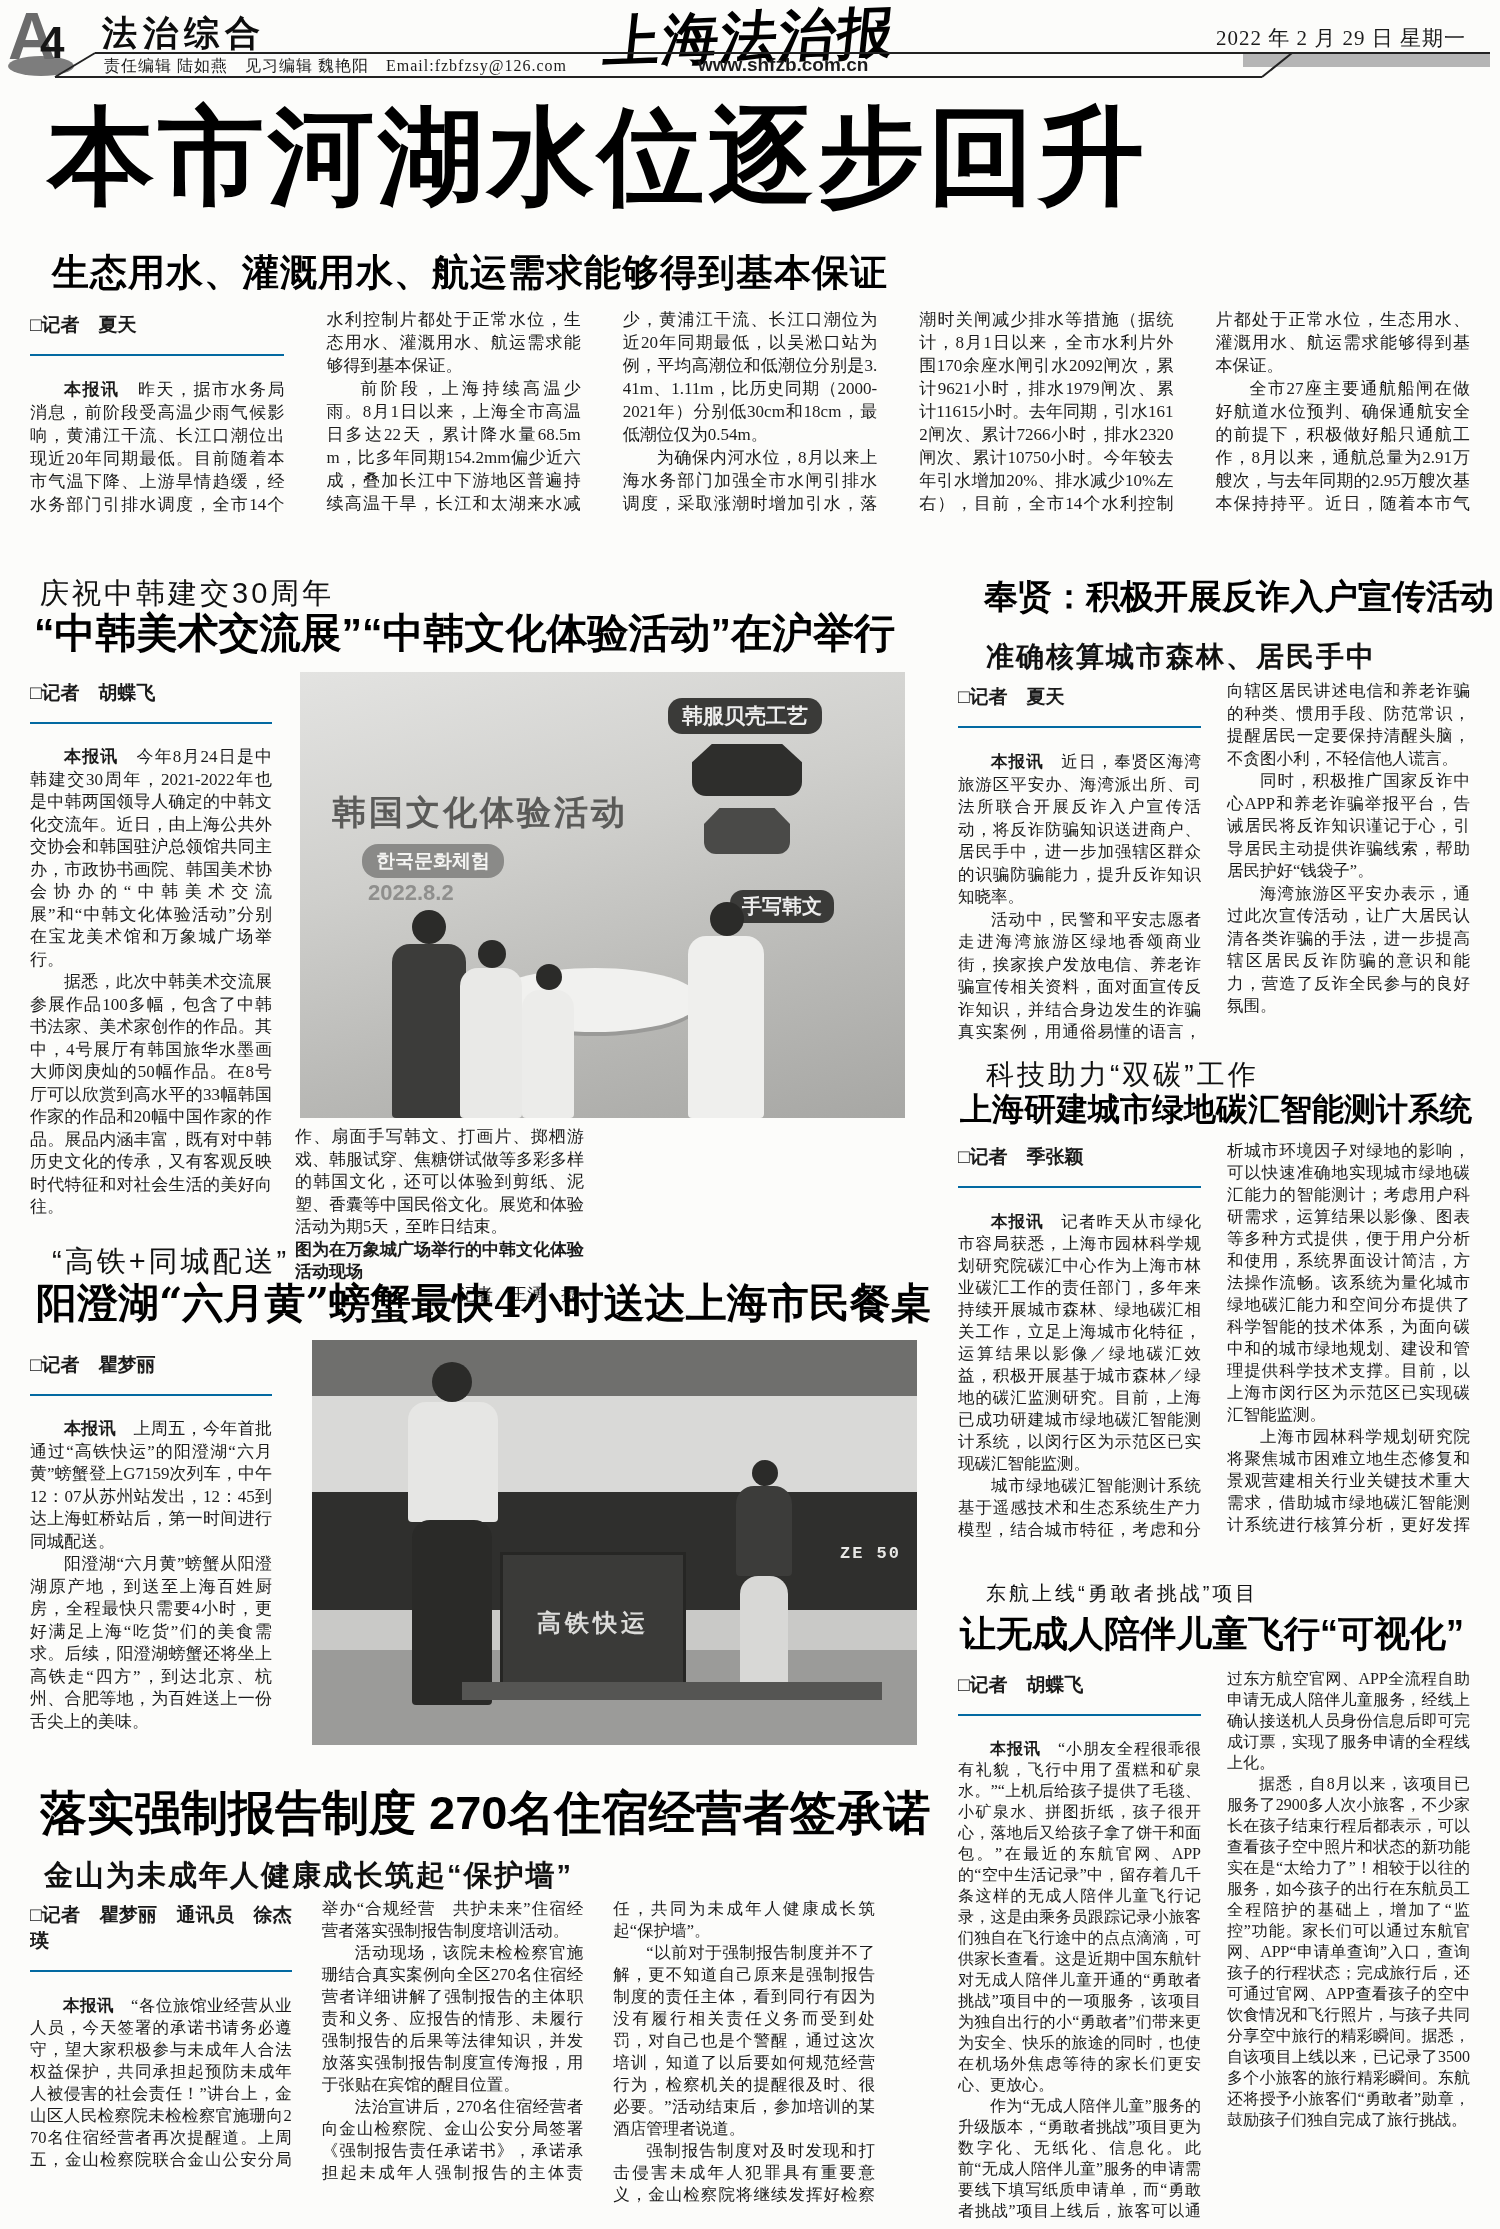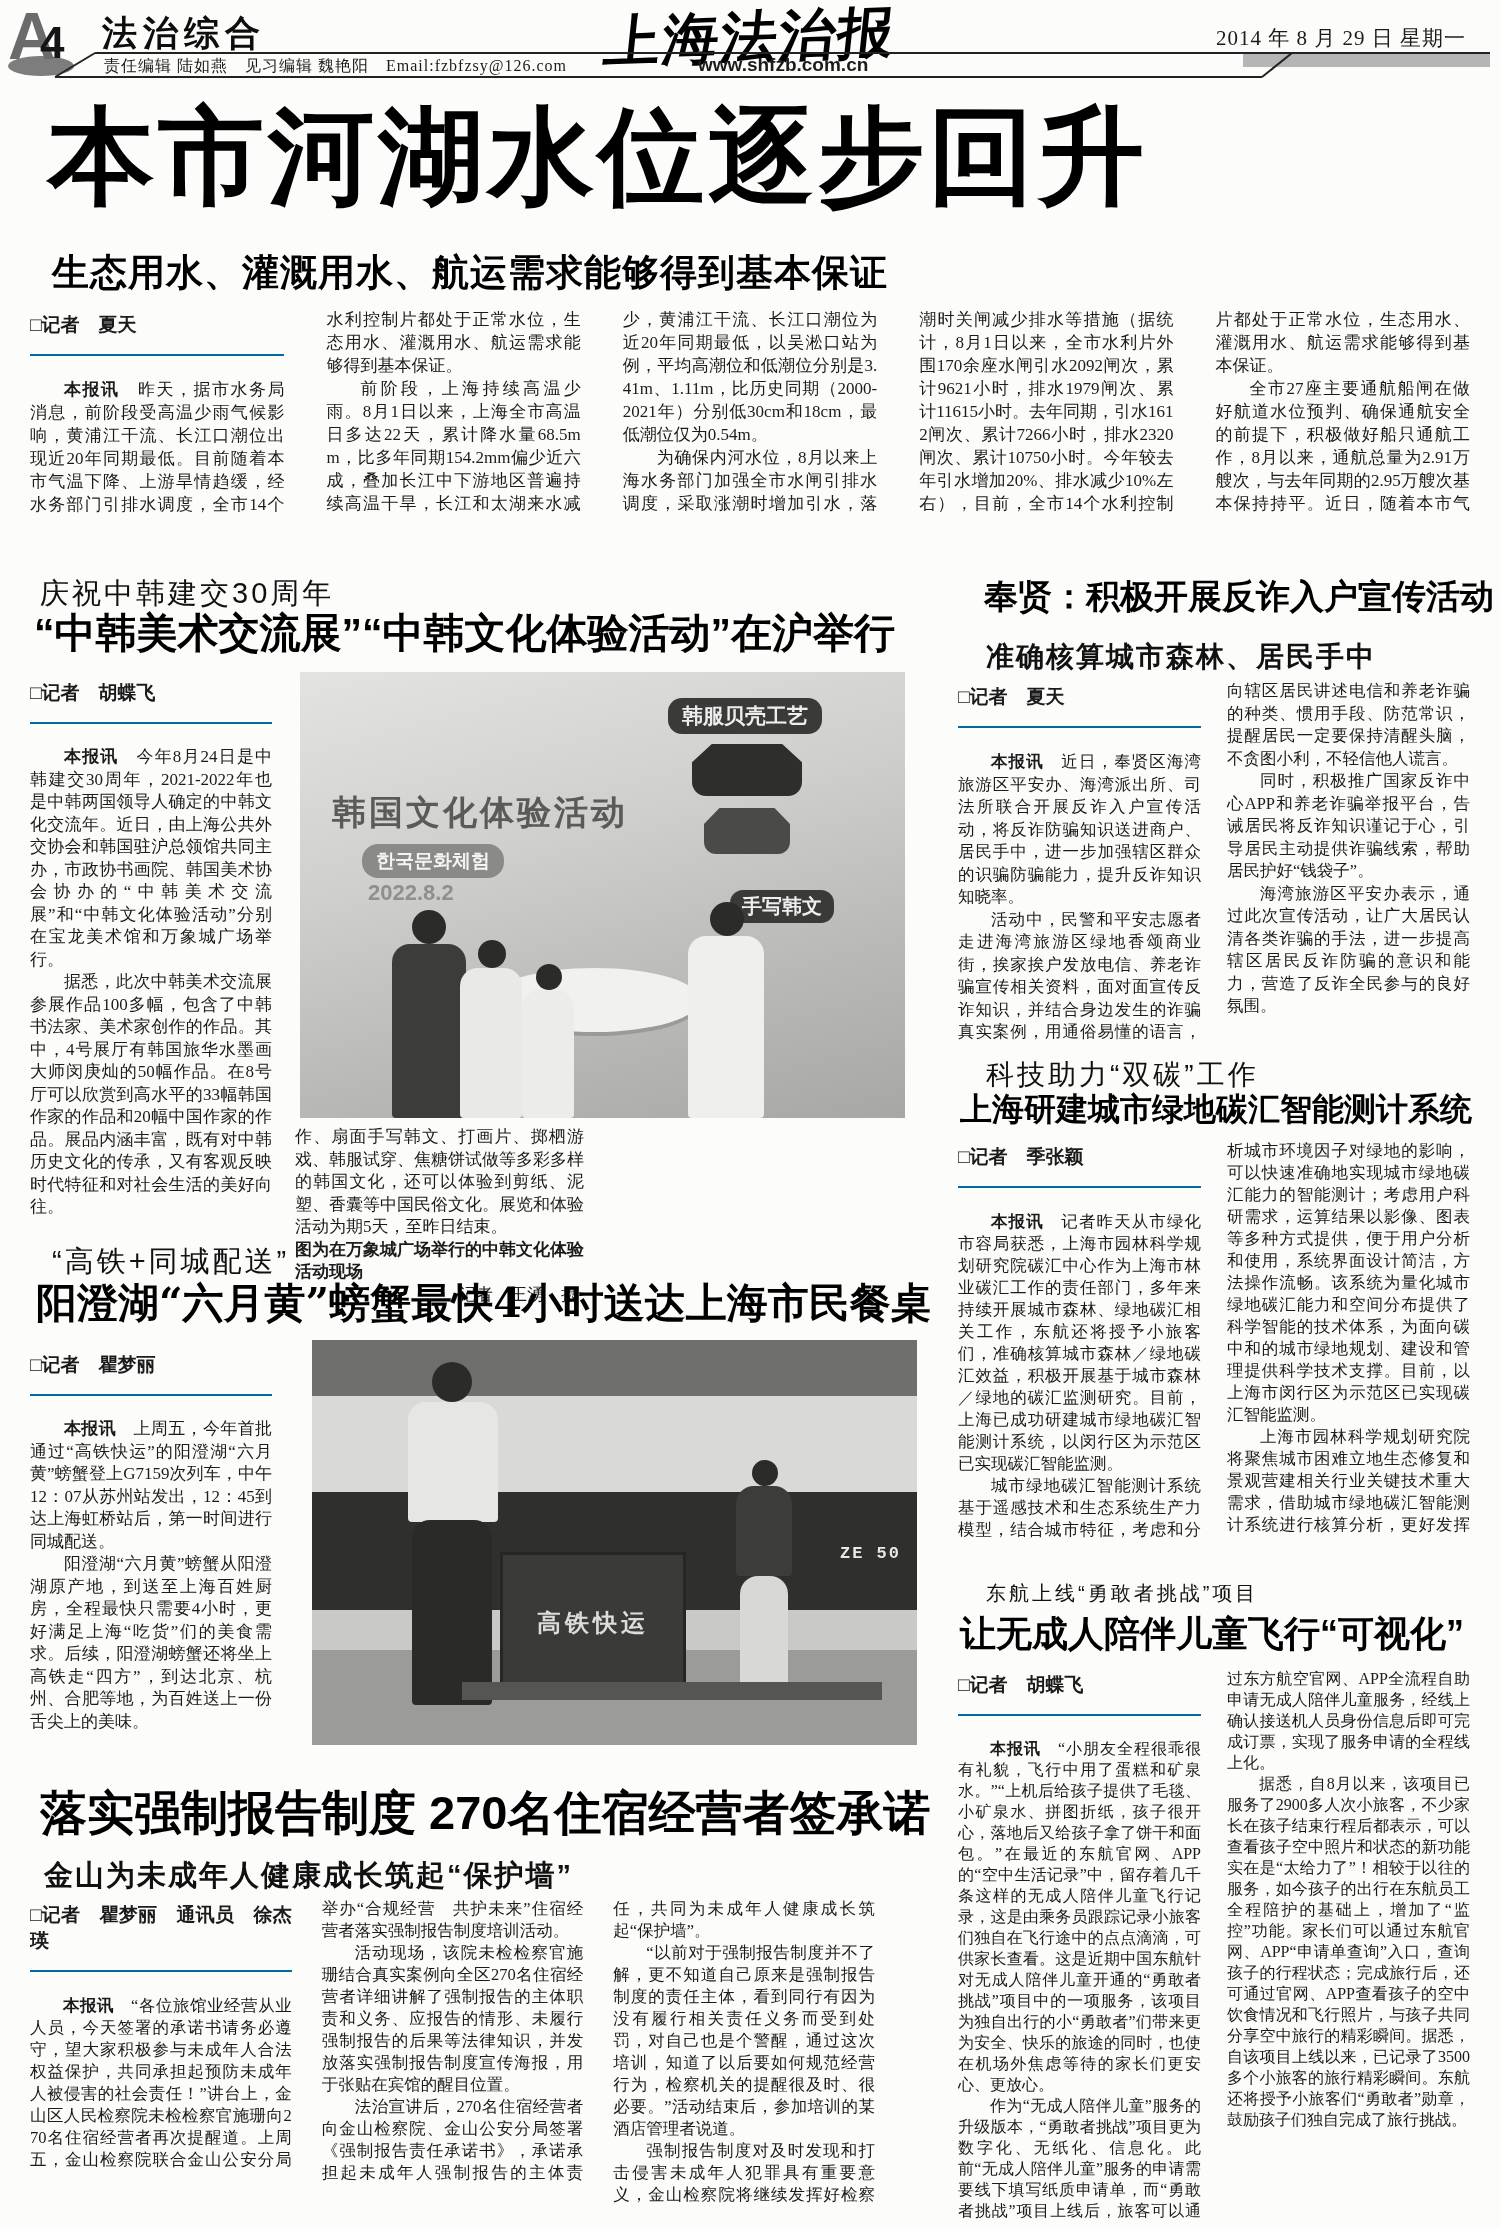--- a/index.html
+++ b/index.html
@@ -63,21 +63,21 @@
 
 <div id="page">
 
   <div class="abs badge">
     <span class="shadow"></span>
     <span class="bigA">A</span>
     <span class="num4">4</span>
   </div>
   <div class="abs section-name">法治综合</div>
   <div class="abs masthead">上海法治报</div>
-  <div class="abs date-line">2014 年 8 月 29 日 星期一</div>
+  <div class="abs date-line">2022 年 2 月 29 日 星期一</div>
   <div class="abs editors">责任编辑 陆如燕　见习编辑 魏艳阳　Email:fzbfzsy@126.com</div>
   <div class="abs website">www.shfzb.com.cn</div>
   <div class="abs graybar"></div>
   <svg class="abs" style="left:0;top:0;width:1500px;height:90px" viewBox="0 0 1500 90">
     <line x1="95" y1="53" x2="1490" y2="53" stroke="#222" stroke-width="2"></line>
     <line x1="55" y1="77" x2="1262" y2="77" stroke="#222" stroke-width="2"></line>
     <line x1="95" y1="53" x2="55" y2="77" stroke="#222" stroke-width="2"></line>
     <line x1="1292" y1="53" x2="1262" y2="77" stroke="#222" stroke-width="2"></line>
   </svg>
 
@@ -167,21 +167,21 @@
     <p><strong class="lead">本报讯</strong><span>　近日，奉贤区海湾旅游区平安办、海湾派出所、司法所联合开展反诈入户宣传活动，将反诈防骗知识送进商户、居民手中，进一步加强辖区群众的识骗防骗能力，提升反诈知识知晓率。</span></p>
     <p>活动中，民警和平安志愿者走进海湾旅游区绿地香颂商业街，挨家挨户发放电信、养老诈骗宣传相关资料，面对面宣传反诈知识，并结合身边发生的诈骗真实案例，用通俗易懂的语言，向辖区居民讲述电信和养老诈骗的种类、惯用手段、防范常识，提醒居民一定要保持清醒头脑，不贪图小利，不轻信他人谎言。</p>
     <p>同时，积极推广国家反诈中心APP和养老诈骗举报平台，告诫居民将反诈知识谨记于心，引导居民主动提供诈骗线索，帮助居民护好“钱袋子”。</p>
     <p>海湾旅游区平安办表示，通过此次宣传活动，让广大居民认清各类诈骗的手法，进一步提高辖区居民反诈防骗的意识和能力，营造了反诈全民参与的良好氛围。</p>
   </div>
 
   <div class="abs kicker" style="left:986px;top:1056px;font-size:28px;">科技助力“双碳”工作</div>
   <div class="abs headline" style="left:960px;top:1088px;font-size:32px;">上海研建城市绿地碳汇智能测计系统</div>
   <div class="abs cols" style="left:958px;top:1140px;width:512px;height:414px;column-count:2;column-gap:26px;font-size:16.5px;line-height:22px;">
     <div class="byline">□记者　季张颖</div>
-    <p><strong class="lead">本报讯</strong><span>　记者昨天从市绿化市容局获悉，上海市园林科学规划研究院碳汇中心作为上海市林业碳汇工作的责任部门，多年来持续开展城市森林、绿地碳汇相关工作，东航还将授予小旅客们，准确核算城市森林／绿地碳汇效益，积极开展基于城市森林／绿地的碳汇监测研究。目前，上海已成功研建城市绿地碳汇智能测计系统，以闵行区为示范区已实现碳汇智能监测。</span></p>
+    <p><strong class="lead">本报讯</strong><span>　记者昨天从市绿化市容局获悉，上海市园林科学规划研究院碳汇中心作为上海市林业碳汇工作的责任部门，多年来持续开展城市森林、绿地碳汇相关工作，立足上海城市化特征，运算结果以影像／绿地碳汇效益，积极开展基于城市森林／绿地的碳汇监测研究。目前，上海已成功研建城市绿地碳汇智能测计系统，以闵行区为示范区已实现碳汇智能监测。</span></p>
     <p>城市绿地碳汇智能测计系统基于遥感技术和生态系统生产力模型，结合城市特征，考虑和分析城市环境因子对绿地的影响，可以快速准确地实现城市绿地碳汇能力的智能测计；考虑用户科研需求，运算结果以影像、图表等多种方式提供，便于用户分析和使用，系统界面设计简洁，方法操作流畅。该系统为量化城市绿地碳汇能力和空间分布提供了科学智能的技术体系，为面向碳中和的城市绿地规划、建设和管理提供科学技术支撑。目前，以上海市闵行区为示范区已实现碳汇智能监测。</p>
     <p>上海市园林科学规划研究院将聚焦城市困难立地生态修复和景观营建相关行业关键技术重大需求，借助城市绿地碳汇智能测计系统进行核算分析，更好发挥城市绿地在减缓和适应气候变化方面的效益。</p>
   </div>
 
   <div class="abs kicker" style="left:986px;top:1580px;font-size:20px;">东航上线“勇敢者挑战”项目</div>
   <div class="abs headline" style="left:960px;top:1610px;font-size:36px;">让无成人陪伴儿童飞行“可视化”</div>
   <div class="abs cols" style="left:958px;top:1668px;width:512px;height:556px;column-count:2;column-gap:26px;font-size:16px;line-height:21px;">
     <div class="byline">□记者　胡蝶飞</div>
     <p><strong class="lead">本报讯</strong><span>　“小朋友全程很乖很有礼貌，飞行中用了蛋糕和矿泉水。”“上机后给孩子提供了毛毯、小矿泉水、拼图折纸，孩子很开心，落地后又给孩子拿了饼干和面包。”在最近的东航官网、APP的“空中生活记录”中，留存着几千条这样的无成人陪伴儿童飞行记录，这是由乘务员跟踪记录小旅客们独自在飞行途中的点点滴滴，可供家长查看。这是近期中国东航针对无成人陪伴儿童开通的“勇敢者挑战”项目中的一项服务，该项目为独自出行的小“勇敢者”们带来更为安全、快乐的旅途的同时，也使在机场外焦虑等待的家长们更安心、更放心。</span></p>
     <p>作为“无成人陪伴儿童”服务的升级版本，“勇敢者挑战”项目更为数字化、无纸化、信息化。此前“无成人陪伴儿童”服务的申请需要线下填写纸质申请单，而“勇敢者挑战”项目上线后，旅客可以通过东方航空官网、APP全流程自助申请无成人陪伴儿童服务，经线上确认接送机人员身份信息后即可完成订票，实现了服务申请的全程线上化。</p>

